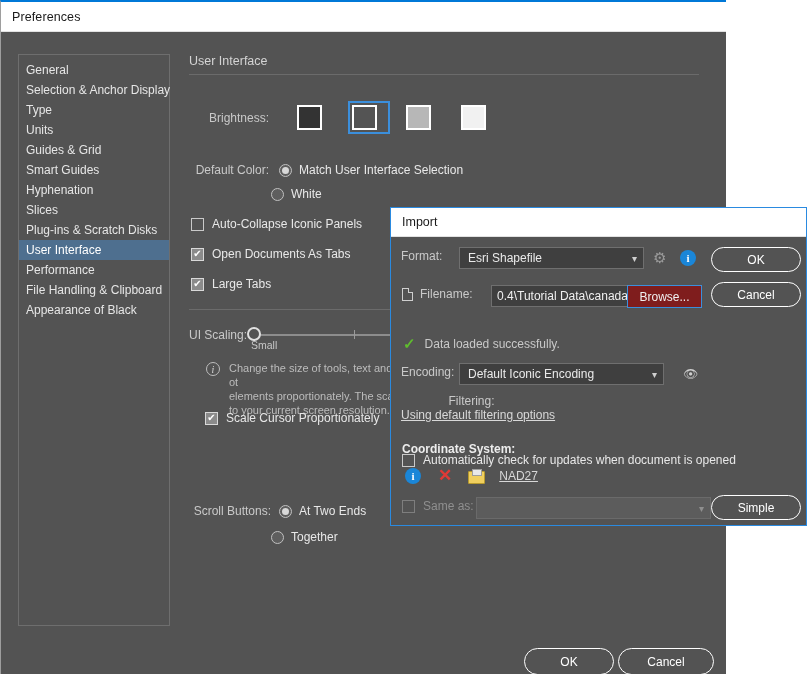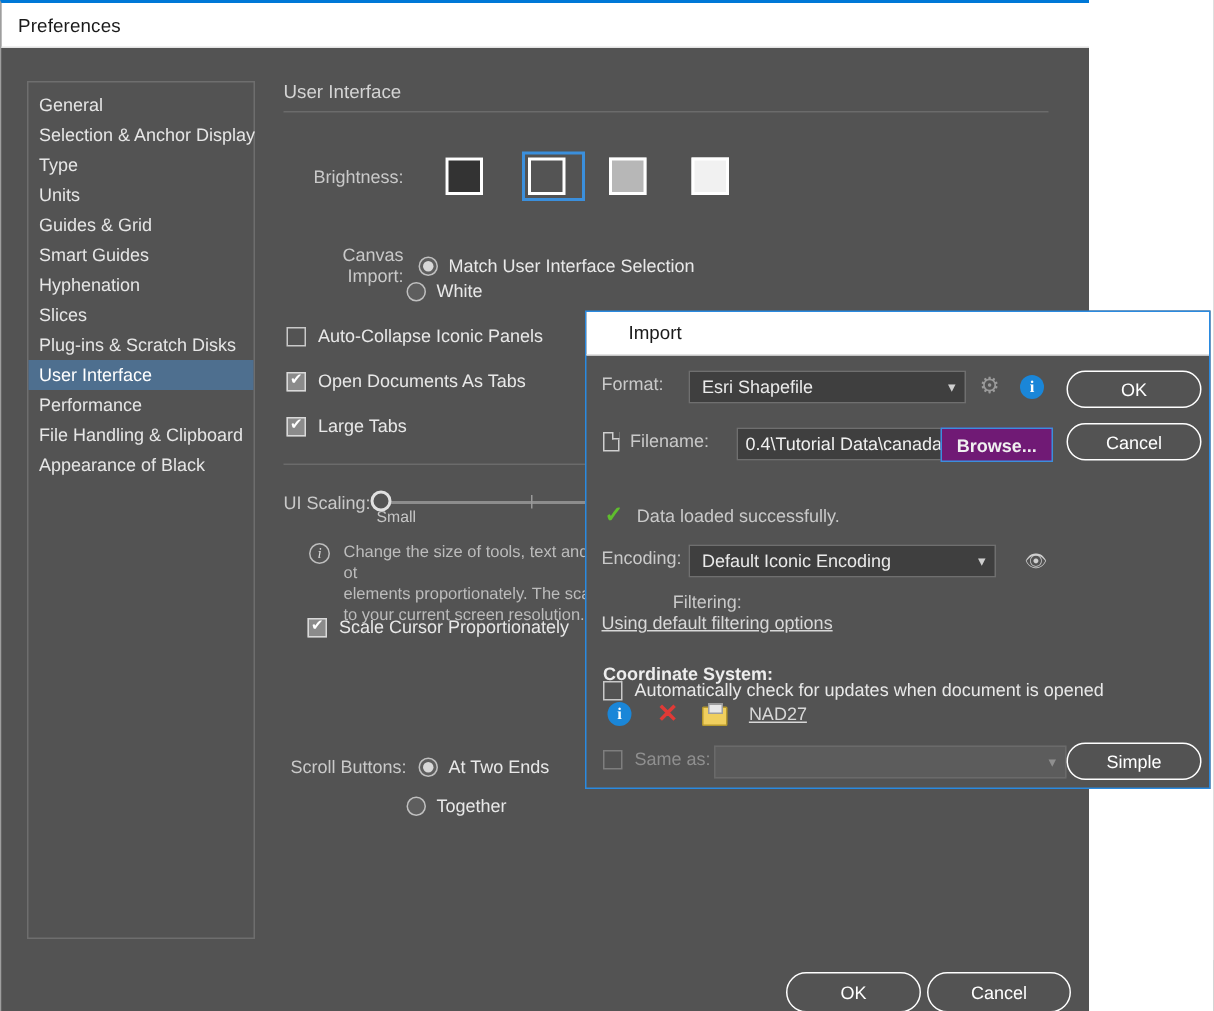--- a/index.html
+++ b/index.html
@@ -106,42 +106,41 @@
   
   .import-dlg {
     position: absolute; left: 390px; top: 207px; width: 417px; height: 319px;
     background: #535353;
     border: 1px solid #2a8ae0;
   }
   .imp-titlebar {
     height: 29px; background: #ffffff; display:flex; align-items:center;
     padding-left: 11px; border-bottom: 1px solid #e2e2e2;
   }
-  .imp-title { font-size: 12.5px; color: #1a1a1a; margin-left: 17px; }
+  .imp-title { font-size: 12.5px; color: #1a1a1a; }
   .imp-body { position: relative; width: 100%; height: 288px; }
 
   .combo {
     height: 22px; background: #3f3f3f; border: 1px solid #6f6f6f;
     color: #eaeaea; font-size: 12px; display: flex; align-items: center;
     padding: 0 6px 0 8px; position: relative;
   }
   .combo .cv { flex: 1; white-space: nowrap; overflow: hidden; }
   .chev { color: #cfcfcf; font-size: 10px; margin-left: 6px; }
   .combo.disabled { background: #5c5c5c; border-color: #6a6a6a; color: #8a8a8a; }
 
   .textfield {
     height: 22px; background: #3f3f3f; border: 1px solid #6f6f6f;
     color: #f0f0f0; font-size: 12px; display: flex; align-items: center;
     padding: 0 5px; white-space: nowrap; overflow: hidden;
   }
   .btn-rect {
-    height: 23px; border: 1px solid #3b8fdc; background: #701a75; color: #f0f0f0;
+    height: 23px; border: 1px solid #3b8fdc; background: #7f1d1d; color: #f0f0f0;
     font-size: 12px; display: inline-flex; align-items: center; justify-content: center;
     padding: 0 24px;
-    font-weight: bold;
   }
   .gear { color: #9a9a9a; font-size: 15px; line-height: 1; }
   .info-blue {
     width: 16px; height: 16px; border-radius: 50%; background: #1a86d8;
     color: #ffffff; font-size: 11px; font-weight: bold; font-family: "Liberation Serif", serif;
     display: inline-flex; align-items: center; justify-content: center;
   }
   .check-green { color: #5fbd2e; font-size: 15px; font-weight: bold; line-height: 1; }
   .eye { color: #cfcfcf; font-size: 12px; line-height: 1; }
   .link { font-size: 12px; color: #d8d8d8; text-decoration: underline; }
@@ -204,21 +203,21 @@
         </span>
         <span class="swatch-wrap">
           <span class="swatch" style="background:#b7b7b7; display:block;"></span>
         </span>
         <span class="swatch-wrap">
           <span class="swatch" style="background:#f1f1f1; display:block; margin-right:0;"></span>
         </span>
       </div>
 
       <div class="row" style="left:188px; top:131px;">
-        <div class="lbl lbl-r" style="width:80px; margin-right:10px;">Canvas Import:</div>
+        <div class="lbl lbl-r" style="width:80px; margin-right:10px;">Default Color:</div>
         <span class="radio on"></span>
         <span class="val">Match User Interface Selection</span>
       </div>
       <div class="row" style="left:270px; top:155px;">
         <span class="radio"></span>
         <span class="val">White</span>
       </div>
 
       <div class="row" style="left:190px; top:185px;">
         <span class="cbox"></span>

